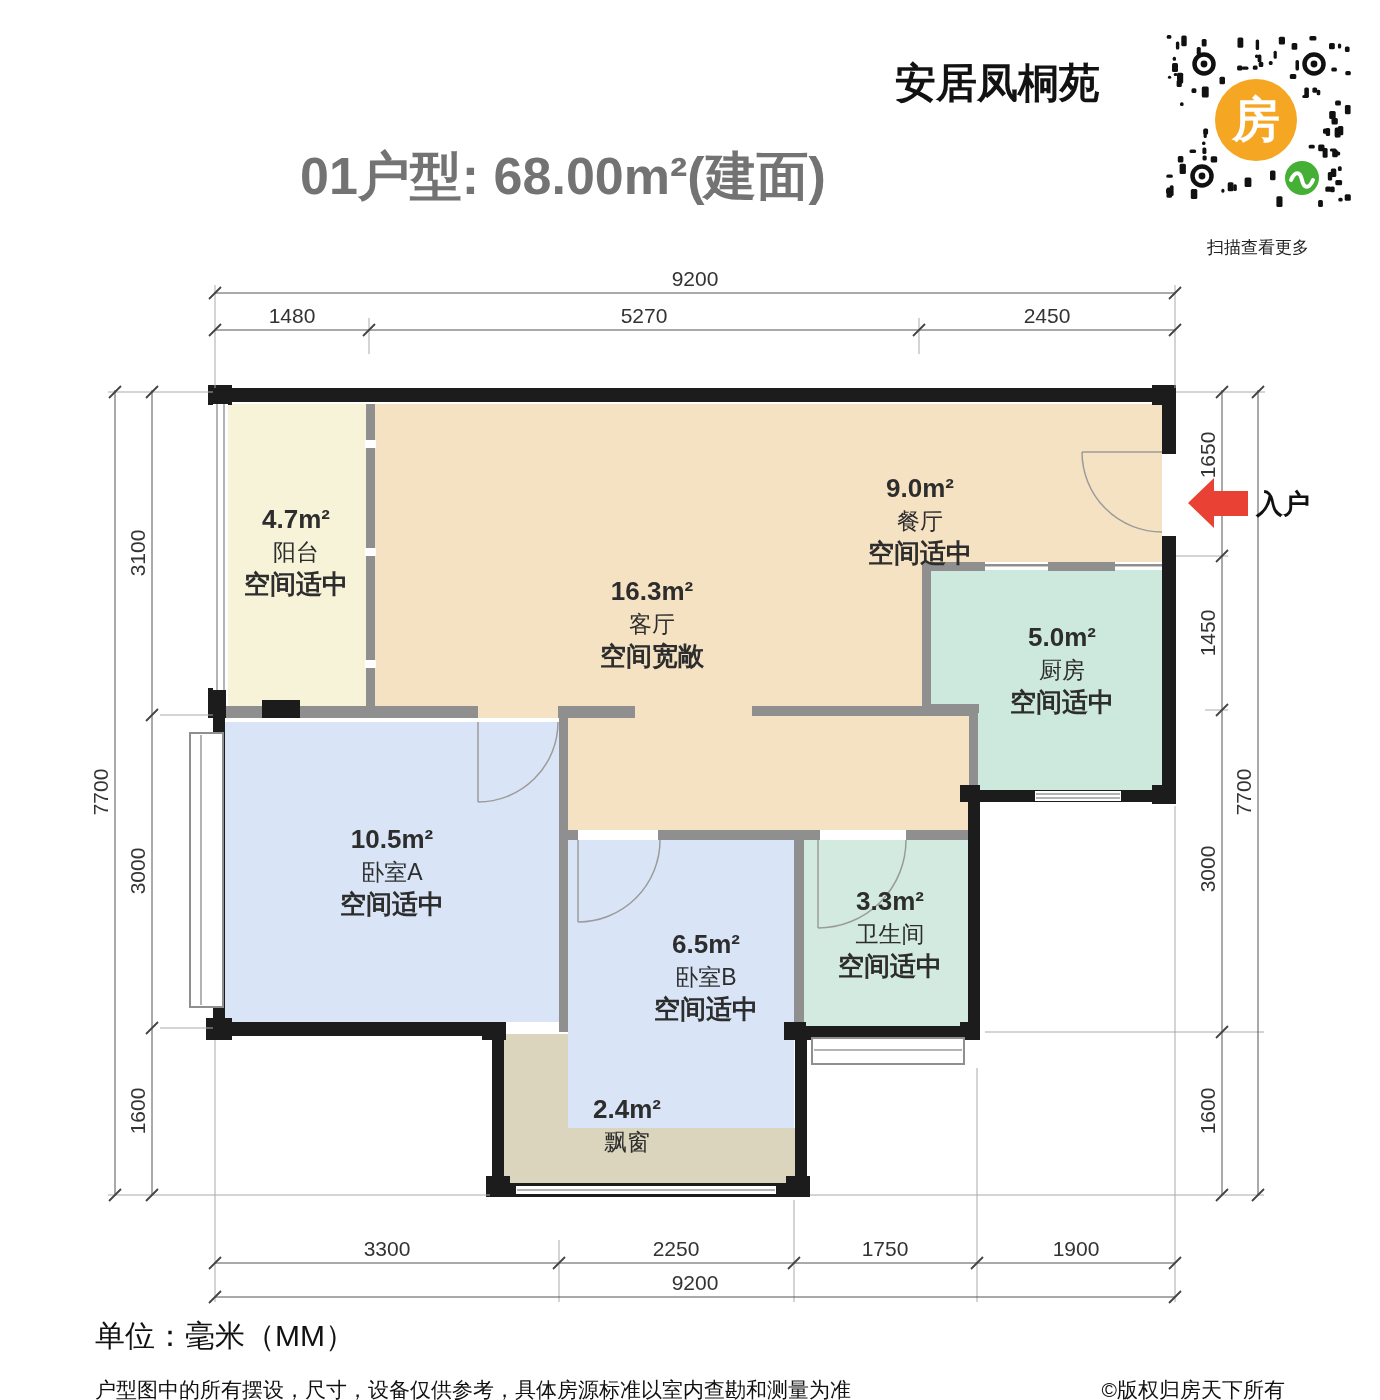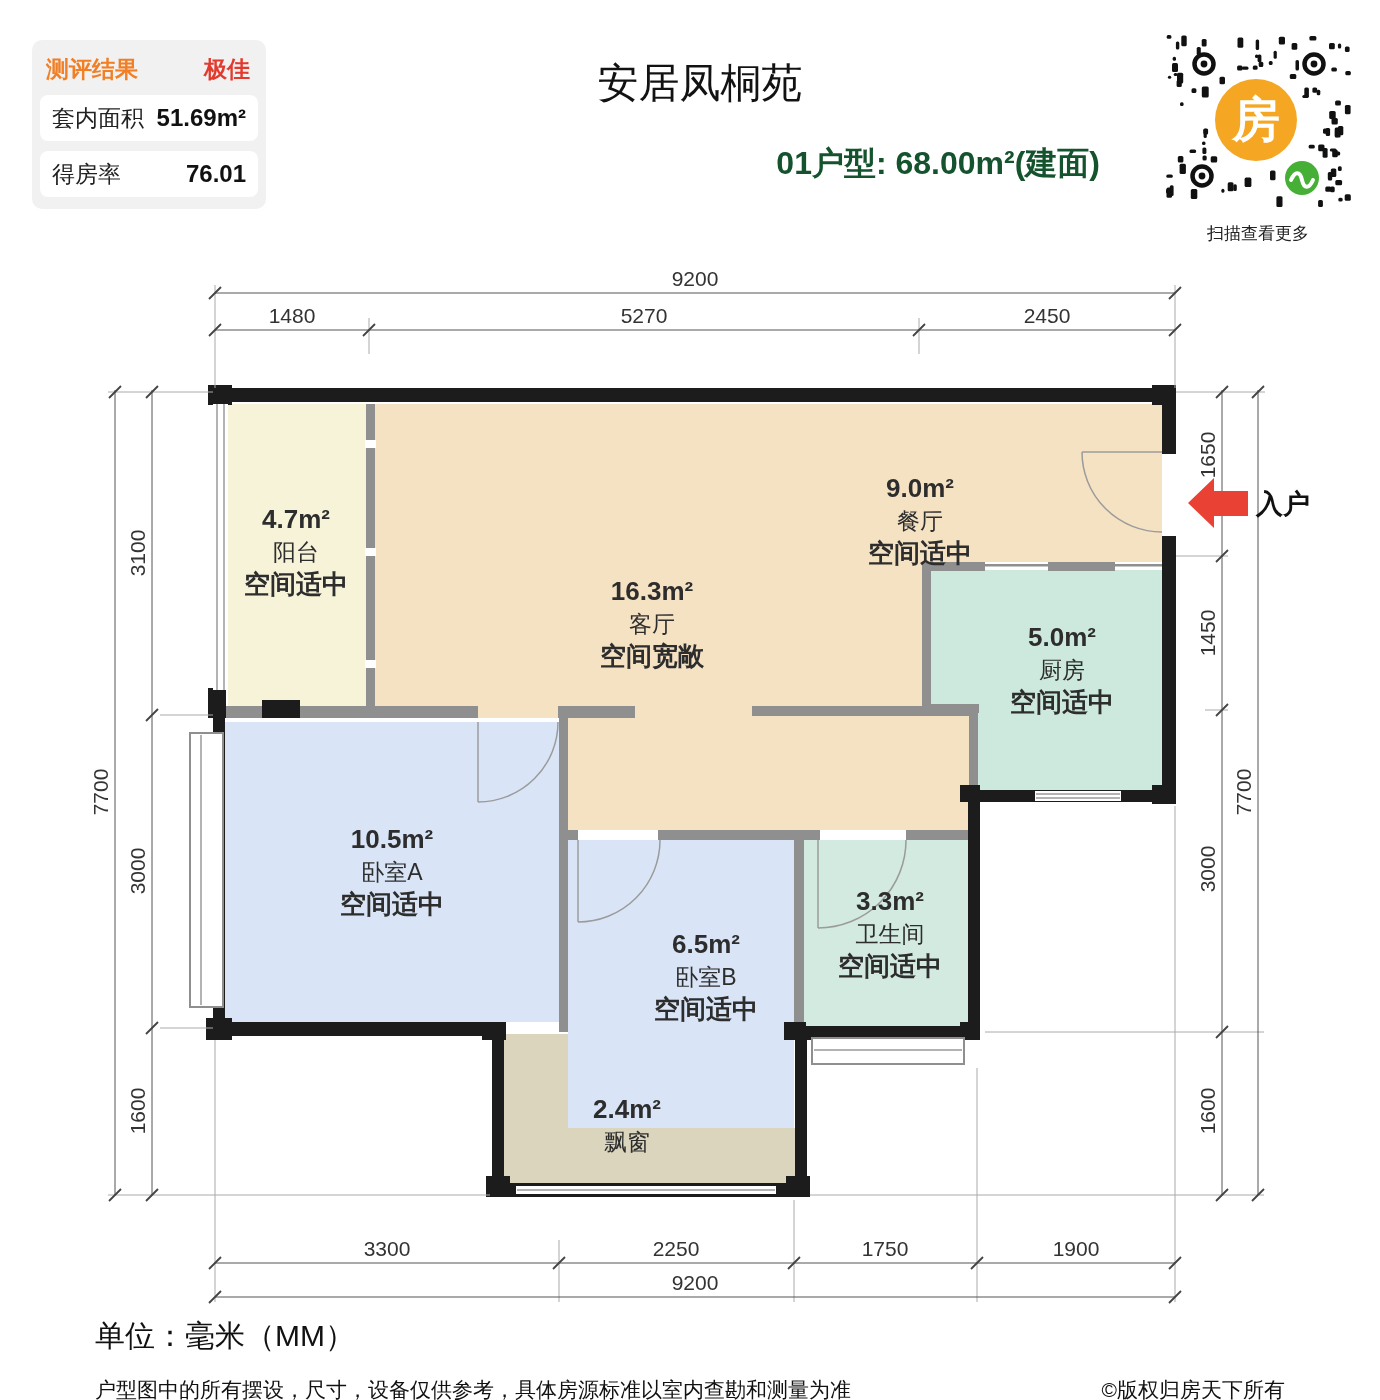--- a/index.html
+++ b/index.html
@@ -12,26 +12,26 @@
   .panel-head{display:flex;justify-content:space-between;padding:4px 16px 10px 14px;}
   .ph-label{color:#f07f26;font-size:23px;font-weight:700;}
   .ph-value{color:#e23b2e;font-size:23px;font-weight:700;}
   .panel-row{display:flex;justify-content:space-between;align-items:center;background:#fff;border-radius:8px;
              margin:0 8px 10px 8px;padding:0 12px;height:46px;}
   .panel-row:last-child{margin-bottom:2px;}
   .pr-label{font-size:23px;color:#222;}
   .pr-value{font-size:24px;color:#111;font-weight:700;}
 
   
-  .title{position:absolute;left:300px;width:800px;top:56px;text-align:center;font-size:41px;font-weight:400;color:#121212;}
-  .subtitle{position:absolute;left:300px;width:800px;top:142px;text-align:right;font-size:32px;font-weight:700;color:#14532d;}
+  .title{position:absolute;left:300px;width:800px;top:56px;text-align:right;font-size:41px;font-weight:700;color:#121212;}
+  .subtitle{position:absolute;left:300px;width:800px;top:142px;text-align:left;font-size:52px;font-weight:700;color:#737373;}
 
   
   .qr-wrap{position:absolute;left:1152px;top:24px;width:212px;}
-  .qr-caption{text-align:center;font-size:17px;color:#222;margin-top:2px;}
+  .qr-caption{text-align:center;font-size:17px;color:#222;margin-top:16px;}
 
   
   .f-unit{position:absolute;left:95px;top:1316px;font-size:30px;color:#111;}
   .f-disclaimer{position:absolute;left:95px;top:1376px;font-size:21px;color:#111;}
   .f-copyright{position:absolute;right:95px;top:1376px;font-size:21px;color:#111;}
 
   
   .plan{position:absolute;left:0;top:0;}
   .wallb{fill:#1c1c1c;}
   .wallg{fill:#8f8f8f;}
@@ -45,34 +45,20 @@
   .t-area{font-size:26px;font-weight:700;fill:#2d2d2d;}
   .t-name{font-size:23px;font-weight:500;fill:#2d2d2d;}
   .t-note{font-size:26px;font-weight:600;fill:#2d2d2d;}
   .entry-label{font-size:27px;font-weight:700;fill:#111;}
 </style>
 </head>
 <body>
 
 <div id="stage">
 
-  <div class="panel">
-    <div class="panel-head">
-      <span class="ph-label">测评结果</span>
-      <span class="ph-value">极佳</span>
-    </div>
-    <div class="panel-row">
-      <span class="pr-label">套内面积</span>
-      <span class="pr-value">51.69m²</span>
-    </div>
-    <div class="panel-row">
-      <span class="pr-label">得房率</span>
-      <span class="pr-value">76.01</span>
-    </div>
-  </div>
 
   <div class="title">安居凤桐苑</div>
   <div class="subtitle">01户型: 68.00m²(建面)</div>
 
   <div class="qr-wrap">
     <svg width="212" height="192" viewBox="0 0 212 192">
       <g id="qr-dots" fill="#111">
           <rect x="14.0" y="164.7" width="4.2" height="4.7" rx="1.5"></rect>
           <rect x="139.6" y="19.1" width="5.7" height="6.7" rx="1.5"></rect>
           <rect x="180.0" y="145.6" width="3.5" height="7.1" rx="1.5"></rect>

